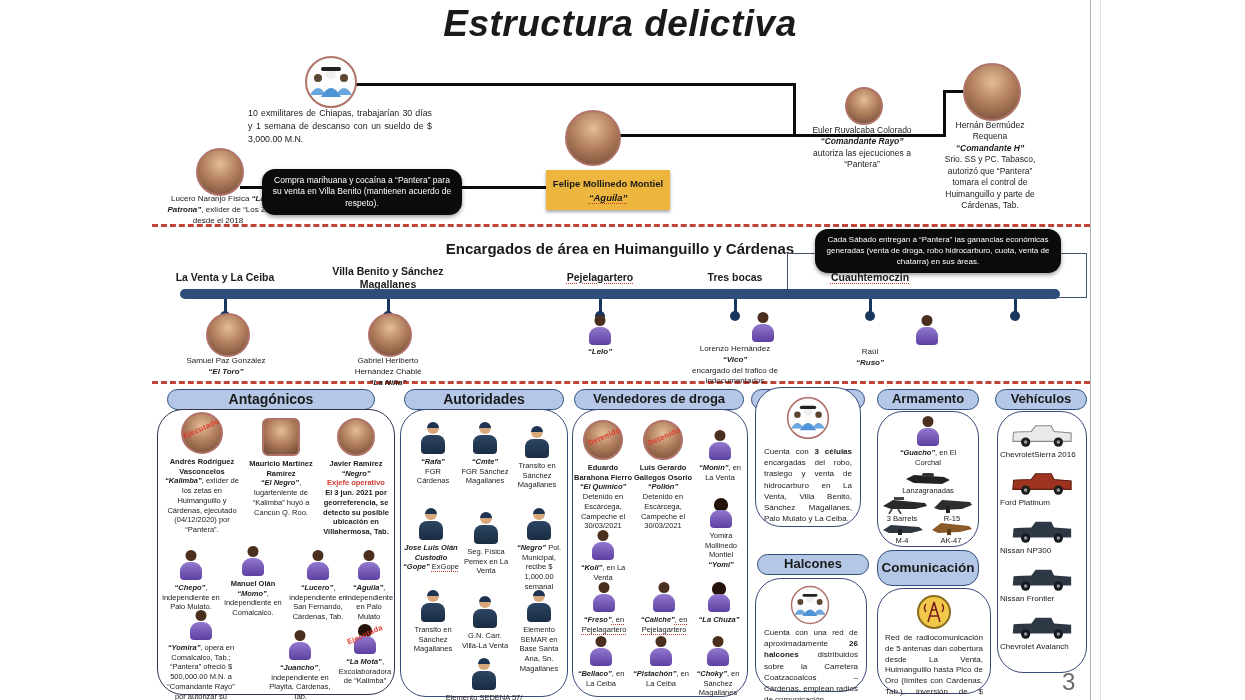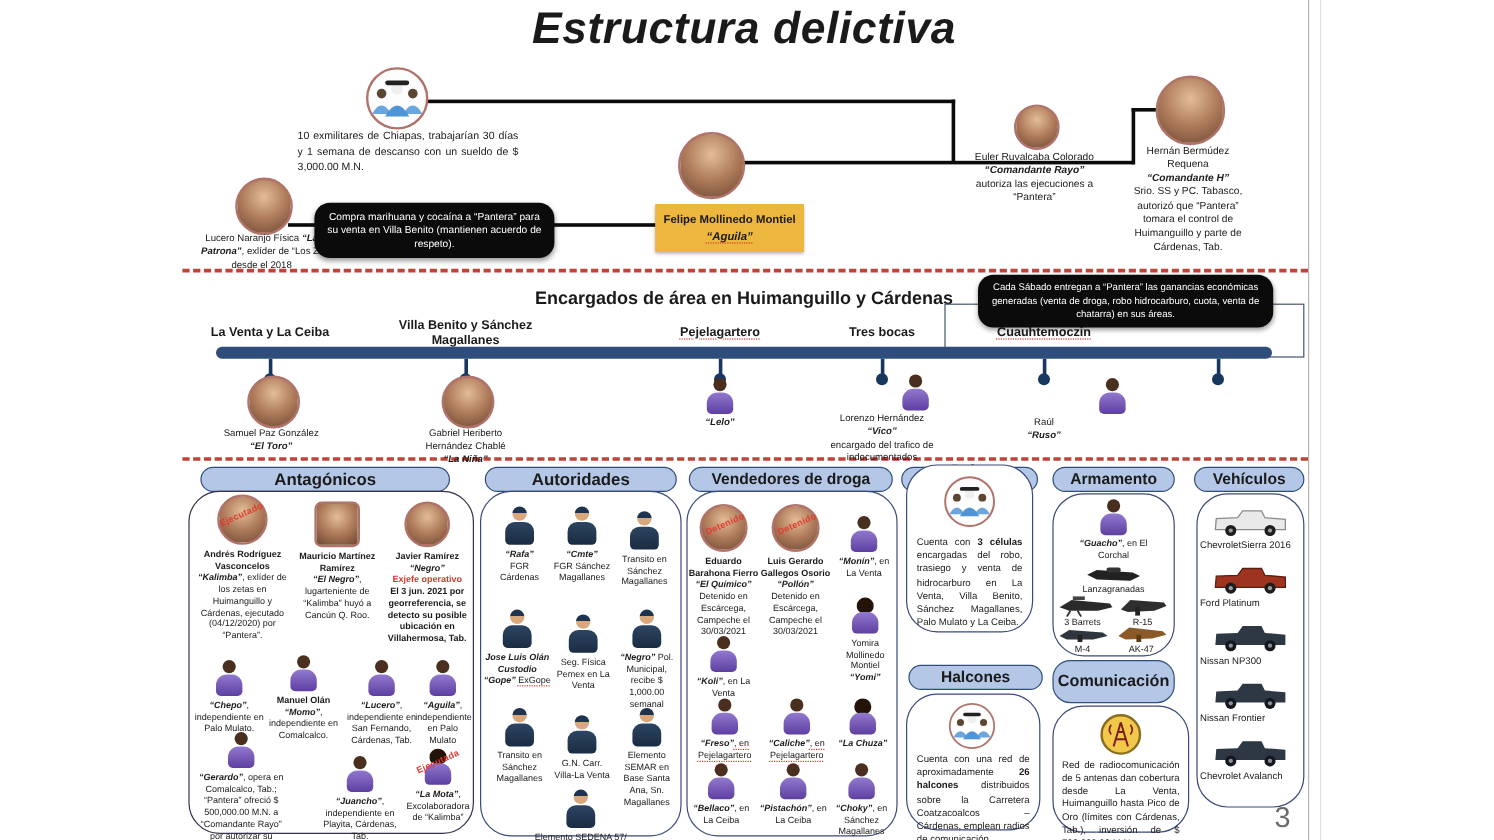--- a/index.html
+++ b/index.html
@@ -222,21 +222,21 @@
     <div class="entry" style="left:128px;top:140px;width:64px;">
       <span class="avf"></span>
       <div><span class="al">“Lucero”</span><span class="ds">, independiente en San Fernando, Cárdenas, Tab.</span></div>
     </div>
     <div class="entry" style="left:188px;top:140px;width:46px;">
       <span class="avf"></span>
       <div><span class="al">“Aguila”</span><span class="ds">, independiente en Palo Mulato</span></div>
     </div>
     <div class="entry" style="left:6px;top:200px;width:74px;">
       <span class="avf"></span>
-      <div><span class="al">“Gerardo”</span><span class="ds">, opera en Comalcalco, Tab.; “Pantera” ofreció $ 500,000.00 M.N. a “Comandante Rayo” por autorizar su ejecución.</span></div>
+      <div><span class="al">“Yomira”</span><span class="ds">, opera en Comalcalco, Tab.; “Pantera” ofreció $ 500,000.00 M.N. a “Comandante Rayo” por autorizar su ejecución.</span></div>
     </div>
     <div class="entry" style="left:106px;top:220px;width:72px;">
       <span class="avf"></span>
       <div><span class="al">“Juancho”</span><span class="ds">, independiente en Playita, Cárdenas, Tab.</span></div>
     </div>
     <div class="entry" style="left:178px;top:214px;width:58px;">
       <span class="avf f"></span>
       <i class="stamp" style="left:10px;top:6px;">Ejecutada</i>
       <div><span class="al">“La Mota”</span><span class="ds">, Excolaboradora de “Kalimba”</span></div>
     </div>

